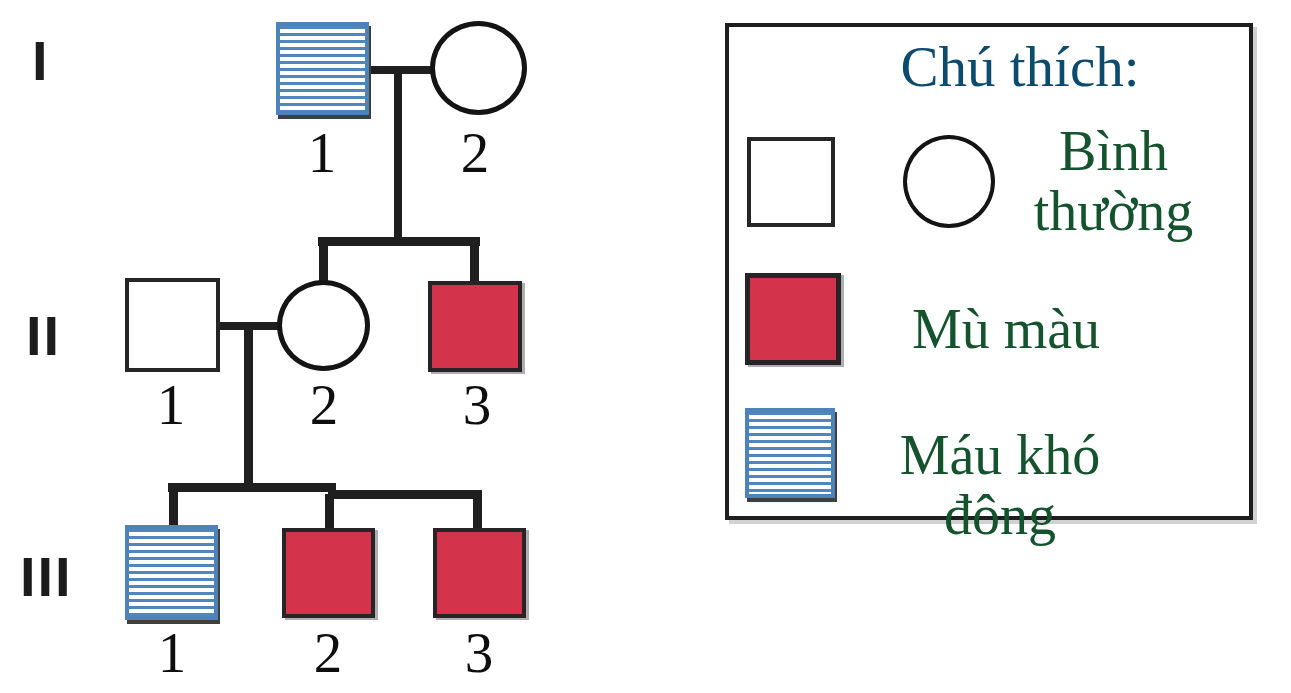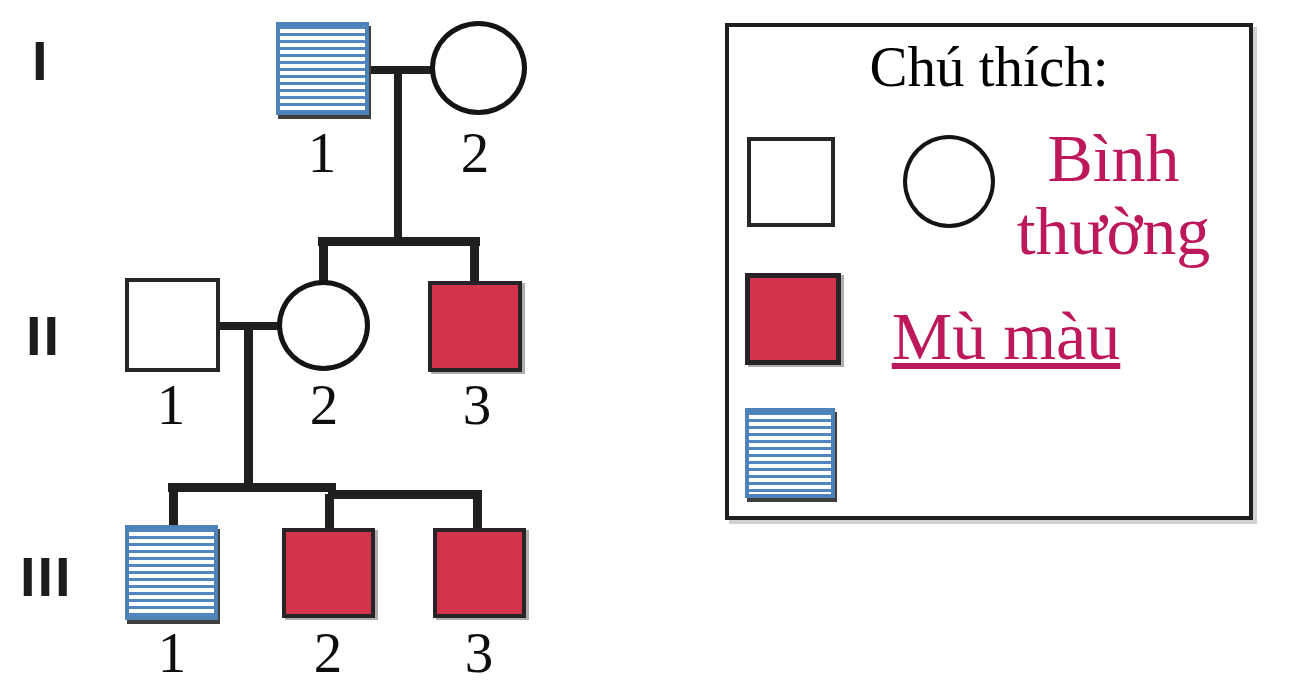--- a/index.html
+++ b/index.html
@@ -11,23 +11,23 @@
   .red{background:#d3344b;border-color:#272327;box-shadow:3px 2px 0 rgba(75,75,75,0.45);}
   .hatch{background:repeating-linear-gradient(to bottom,#4e86bd 0px,#4e86bd 3px,#ffffff 3px,#ffffff 7px);
          border:4px solid #4d83b8;box-shadow:2px 4px 0 #3f3f3f;}
   .num{position:absolute;font-family:"Liberation Serif",serif;font-size:57px;line-height:1;
        color:#0e0e0e;transform:translateX(-50%);white-space:nowrap;}
   .gen{position:absolute;font-family:"Liberation Sans",sans-serif;font-weight:bold;font-size:56px;
        line-height:1;color:#1c1c1c;letter-spacing:2px;}
   #legend-box{position:absolute;left:725px;top:23px;width:528px;height:497px;box-sizing:border-box;
               border:4px solid #1e1e1e;background:#ffffff;box-shadow:4px 4px 0 rgba(0,0,0,0.18);}
   .leg-title{position:absolute;left:725px;top:38px;width:528px;text-align:center;
-             font-family:"Liberation Serif",serif;font-size:57px;line-height:1;color:#000000;}
+             font-family:"Liberation Serif",serif;font-size:57px;line-height:1;color:#0c4a6e;padding-left:31px;}
   .leg-label{position:absolute;transform:translateX(-50%);text-align:center;
-             font-family:"Liberation Serif",serif;font-size:68px;line-height:1.07;color:#be185d;white-space:pre-line;}
+             font-family:"Liberation Serif",serif;font-size:56px;line-height:1.07;color:#14532d;white-space:pre-line;}
 </style>
 </head>
 <body>
 
 <div id="canvas">
 
   <div class="gen" style="left:32px;top:33px;">I</div>
   <div class="gen" style="left:26px;top:308px;">II</div>
   <div class="gen" style="left:20px;top:549px;">III</div>
 
@@ -64,17 +64,18 @@
   <div class="num" style="left:479px;top:624px;">3</div>
 
   <div id="legend-box"></div>
   <div class="leg-title">Chú thích:</div>
 
   <div class="shape" style="left:747px;top:137px;width:88px;height:90px;"></div>
   <div class="shape circle" style="left:903px;top:135px;width:92px;height:93px;border-width:4px;"></div>
   <div class="leg-label" style="left:1113px;top:122px;width:235px;margin-left:-117px;transform:none;">Bình thường</div>
 
   <div class="shape red" style="left:745px;top:273px;width:96px;height:92px;border-width:5px;"></div>
-  <div class="leg-label" style="left:1006px;top:300px;text-decoration:underline;">Mù màu</div>
+  <div class="leg-label" style="left:1006px;top:300px;">Mù màu</div>
 
   <div class="shape hatch" style="left:745px;top:408px;width:90px;height:90px;"></div>
+  <div class="leg-label" style="left:1000px;top:426px;">Máu khó đông</div>
 
 </div>
 
 </body></html>

